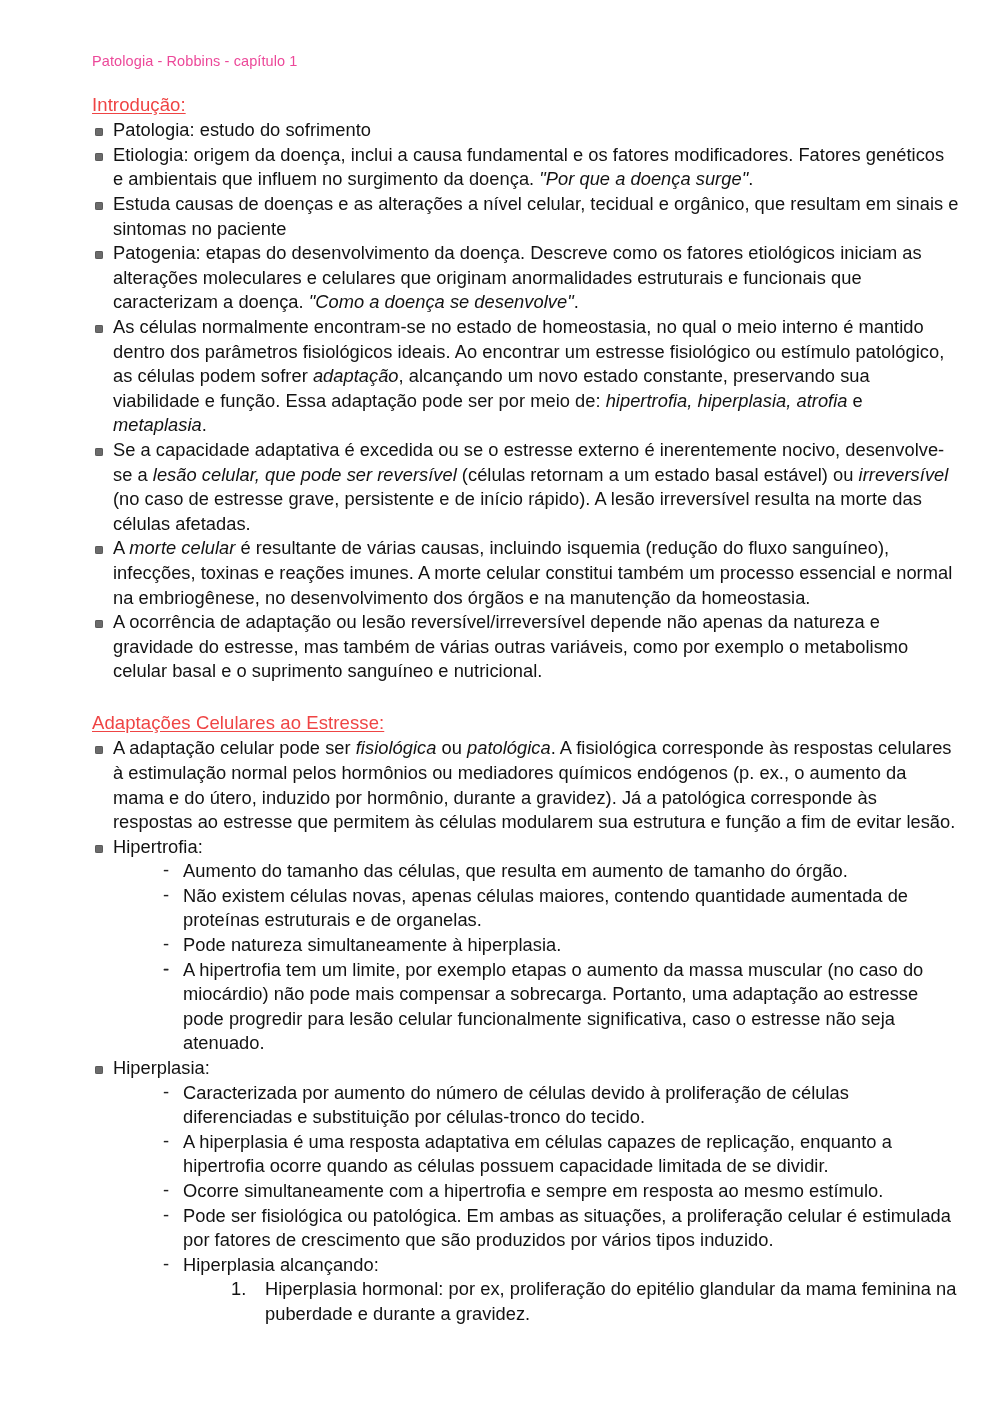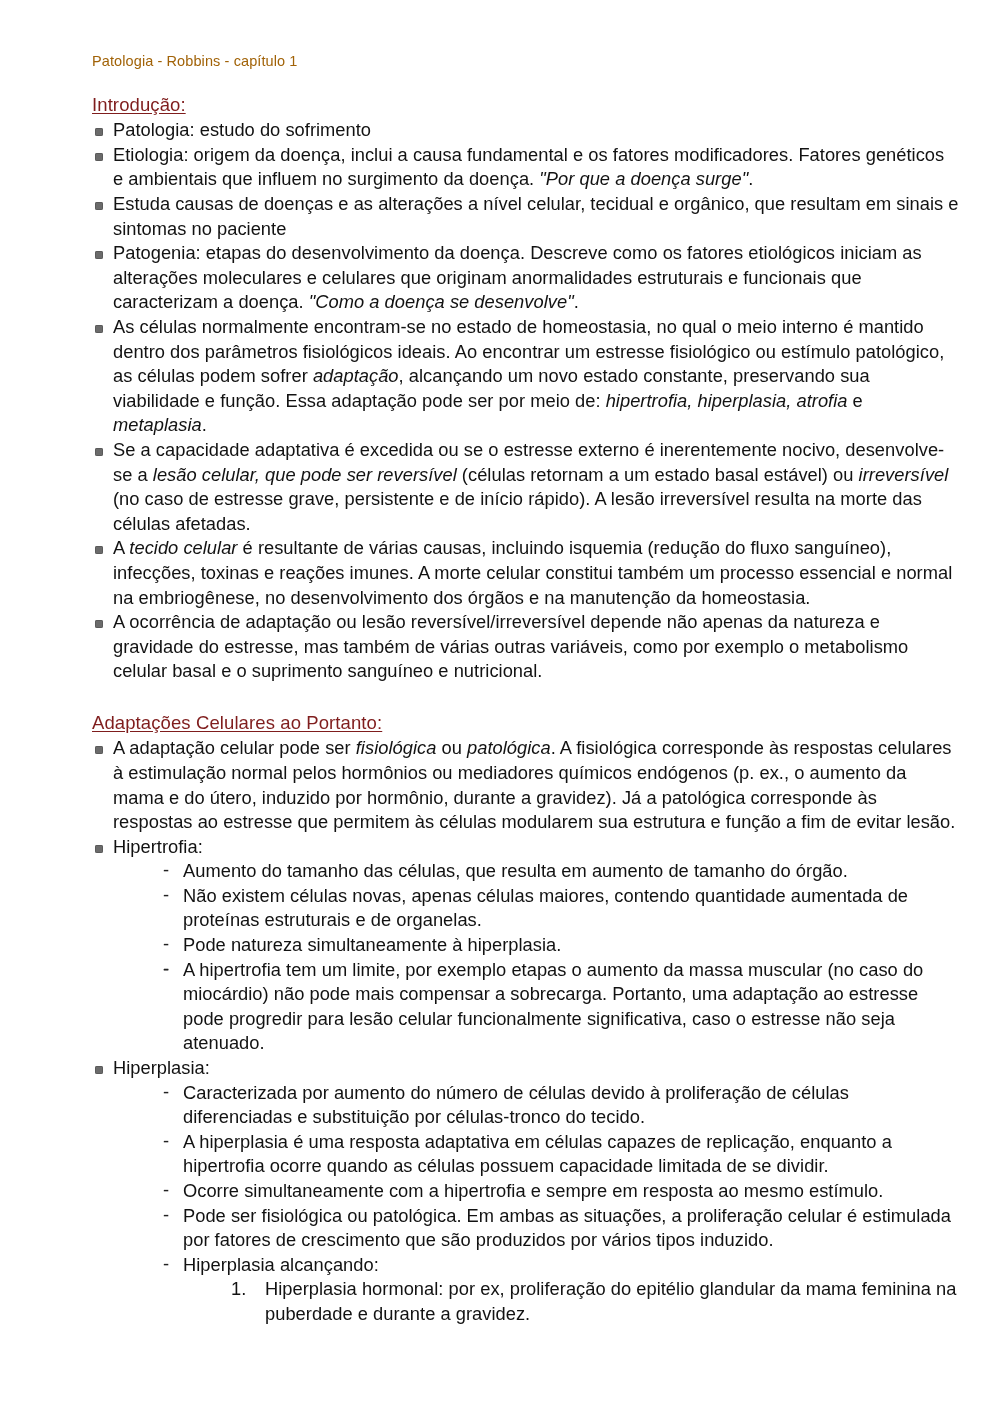--- a/index.html
+++ b/index.html
@@ -24,30 +24,30 @@
     position: absolute;
     left: 92px;
     top: 52px;
     width: 868px;
   }
 
   
   .doc-header {
     font-size: 14.5px;
     line-height: 1.3;
-    color: #a16207;
+    color: #ec4899;
     letter-spacing: 0.1px;
     margin-bottom: 22px;
   }
 
   
   .section-heading {
     font-size: 18.5px;
     line-height: 1.32;
-    color: #7f1d1d;
+    color: #ef4444;
     text-decoration: underline;
     text-underline-offset: 2px;
     margin: 0 0 1px 0;
     letter-spacing: 0.1px;
   }
   .section-gap {
     height: 26px;
   }
 
   
@@ -133,25 +133,25 @@
 
     <div id="sections-root">
         <div class="section-heading">Introdução:</div>
         <ul class="lvl1">
           <li><span class="b1"></span><span><span>Patologia: estudo do sofrimento</span></span></li>
           <li><span class="b1"></span><span><span>Etiologia: origem da doença, inclui a causa fundamental e os fatores modificadores. Fatores genéticos e ambientais que influem no surgimento da doença. </span><i>"Por que a doença surge"</i><span>.</span></span></li>
           <li><span class="b1"></span><span><span>Estuda causas de doenças e as alterações a nível celular, tecidual e orgânico, que resultam em sinais e sintomas no paciente</span></span></li>
           <li><span class="b1"></span><span><span>Patogenia: etapas do desenvolvimento da doença. Descreve como os fatores etiológicos iniciam as alterações moleculares e celulares que originam anormalidades estruturais e funcionais que caracterizam a doença. </span><i>"Como a doença se desenvolve"</i><span>.</span></span></li>
           <li><span class="b1"></span><span><span>As células normalmente encontram-se no estado de homeostasia, no qual o meio interno é mantido dentro dos parâmetros fisiológicos ideais. Ao encontrar um estresse fisiológico ou estímulo patológico, as células podem sofrer </span><i>adaptação</i><span>, alcançando um novo estado constante, preservando sua viabilidade e função. Essa adaptação pode ser por meio de: </span><i>hipertrofia, hiperplasia, atrofia</i><span> e </span><i>metaplasia</i><span>.</span></span></li>
           <li><span class="b1"></span><span><span>Se a capacidade adaptativa é excedida ou se o estresse externo é inerentemente nocivo, desenvolve-se a </span><i>lesão celular, que pode ser reversível</i><span> (células retornam a um estado basal estável) ou </span><i>irreversível</i><span> (no caso de estresse grave, persistente e de início rápido). A lesão irreversível resulta na morte das células afetadas.</span></span></li>
-          <li><span class="b1"></span><span><span>A </span><i>tecido celular</i><span> é resultante de várias causas, incluindo isquemia (redução do fluxo sanguíneo), infecções, toxinas e reações imunes. A morte celular constitui também um processo essencial e normal na embriogênese, no desenvolvimento dos órgãos e na manutenção da homeostasia.</span></span></li>
+          <li><span class="b1"></span><span><span>A </span><i>morte celular</i><span> é resultante de várias causas, incluindo isquemia (redução do fluxo sanguíneo), infecções, toxinas e reações imunes. A morte celular constitui também um processo essencial e normal na embriogênese, no desenvolvimento dos órgãos e na manutenção da homeostasia.</span></span></li>
           <li><span class="b1"></span><span><span>A ocorrência de adaptação ou lesão reversível/irreversível depende não apenas da natureza e gravidade do estresse, mas também de várias outras variáveis, como por exemplo o metabolismo celular basal e o suprimento sanguíneo e nutricional.</span></span></li>
         </ul>
         <div class="section-gap"></div>
-        <div class="section-heading">Adaptações Celulares ao Portanto:</div>
+        <div class="section-heading">Adaptações Celulares ao Estresse:</div>
         <ul class="lvl1">
           <li><span class="b1"></span><span><span>A adaptação celular pode ser </span><i>fisiológica</i><span> ou </span><i>patológica</i><span>. A fisiológica corresponde às respostas celulares à estimulação normal pelos hormônios ou mediadores químicos endógenos (p. ex., o aumento da mama e do útero, induzido por hormônio, durante a gravidez). Já a patológica corresponde às respostas ao estresse que permitem às células modularem sua estrutura e função a fim de evitar lesão.</span></span></li>
           <li><span class="b1"></span><span><span>Hipertrofia:</span></span><ul class="lvl2">
               <li><span class="b2">-</span><span><span>Aumento do tamanho das células, que resulta em aumento de tamanho do órgão.</span></span></li>
               <li><span class="b2">-</span><span><span>Não existem células novas, apenas células maiores, contendo quantidade aumentada de proteínas estruturais e de organelas.</span></span></li>
               <li><span class="b2">-</span><span><span>Pode natureza simultaneamente à hiperplasia.</span></span></li>
               <li><span class="b2">-</span></li>
               <li><span class="b2">-</span><span><span>A hipertrofia tem um limite, por exemplo etapas o aumento da massa muscular (no caso do miocárdio) não pode mais compensar a sobrecarga. Portanto, uma adaptação ao estresse pode progredir para lesão celular funcionalmente significativa, caso o estresse não seja atenuado.</span></span></li>
             </ul></li>
           <li><span class="b1"></span><span><span>Hiperplasia:</span></span><ul class="lvl2">

